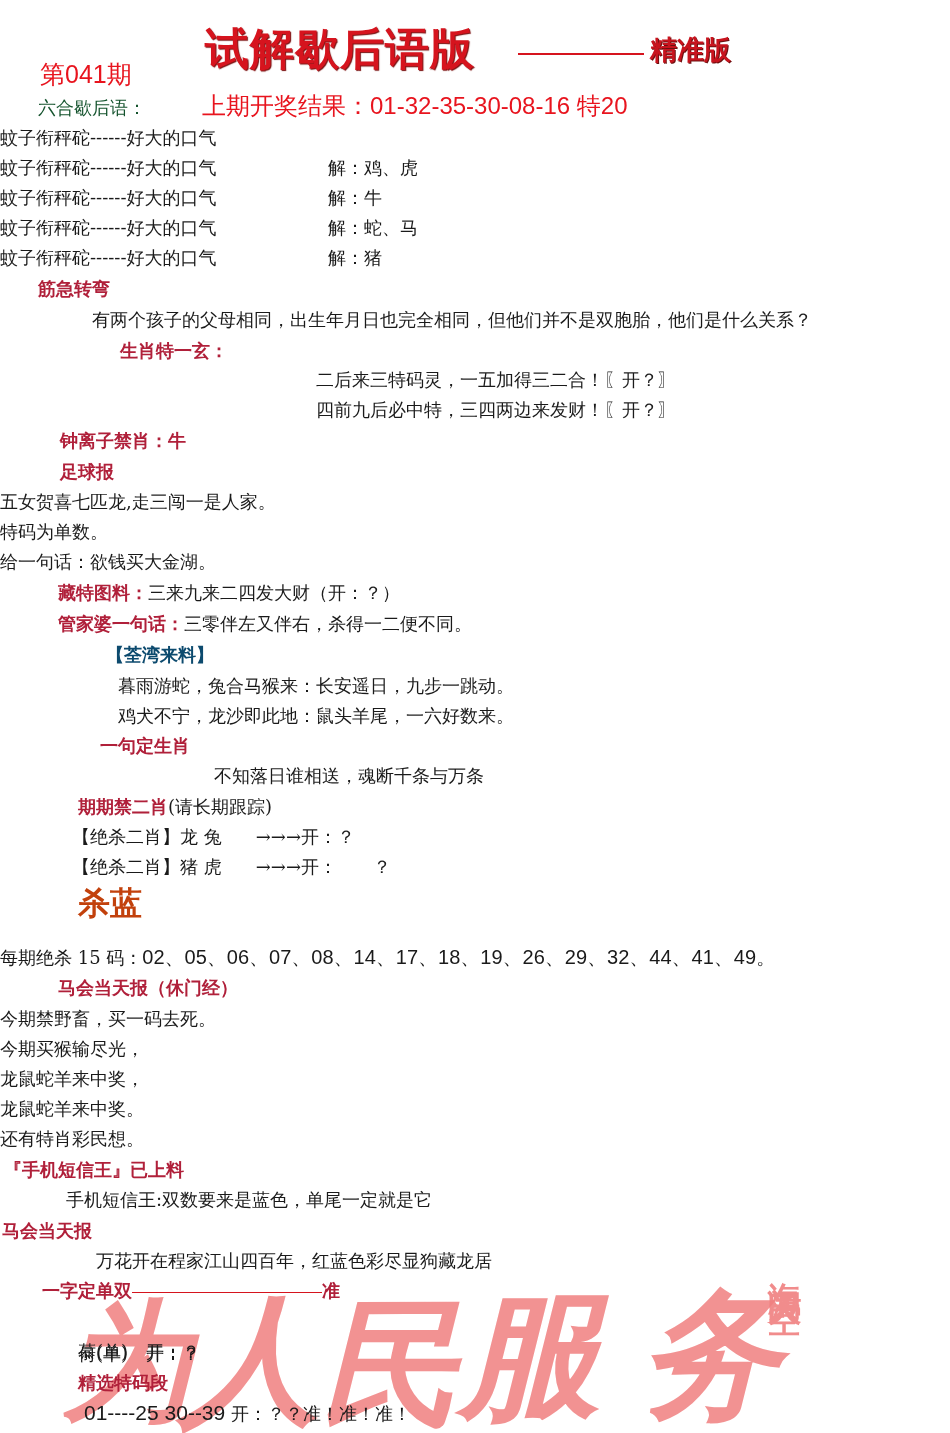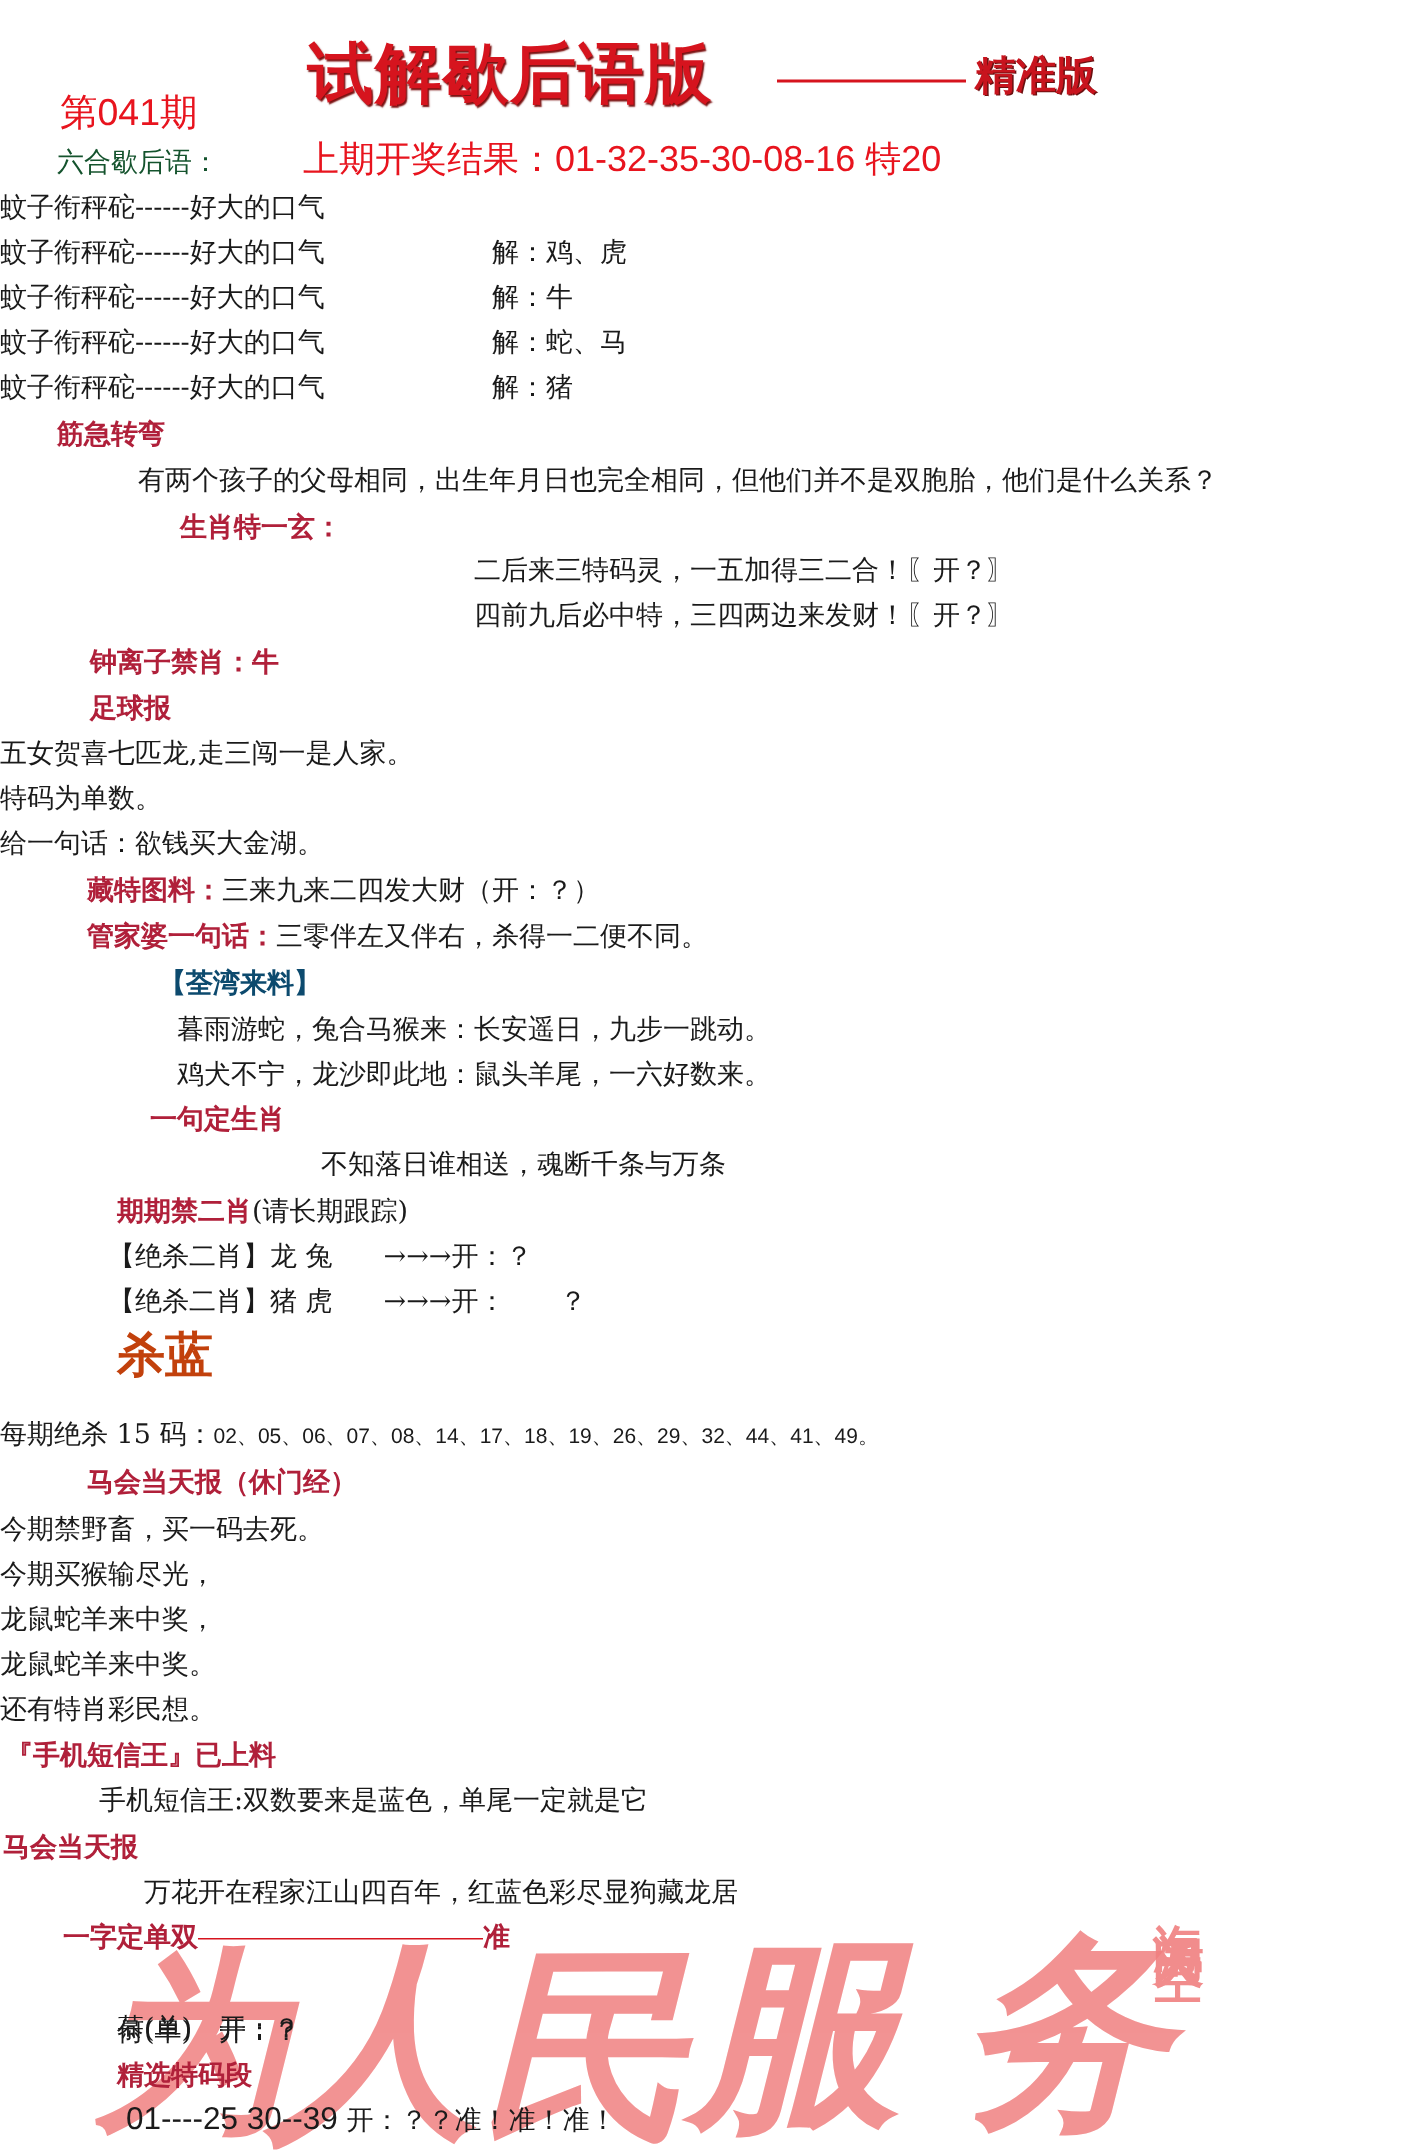--- a/index.html
+++ b/index.html
@@ -8,21 +8,21 @@
   .abs { position:absolute; white-space:nowrap; }
   .title { font-family:"Liberation Serif", "DejaVu Serif", serif; font-weight:bold;
            color:#d6141e; font-size:44px; letter-spacing:1px; text-shadow:1px 1px 1px #7a1010; }
   .subtitle { font-family:"Liberation Serif", serif; font-weight:bold; color:#c8141e; font-size:27px;
               text-shadow:1px 1px 0 #6a1010; }
   .issue { font-family:"Liberation Sans", sans-serif; color:#e8141e; font-size:25px; }
   .result { font-family:"Liberation Sans", sans-serif; color:#e8141e; font-size:24px; }
   .head { color:#b0203a; font-weight:bold; font-size:18px; }
   .txt { font-size:18px; color:#1a1a1a; }
   .blue { color:#c2410c; font-weight:bold; font-size:32px; font-family:"Liberation Serif", serif; }
-  .num { font-family:"Liberation Sans", sans-serif; font-size:14px; }
+  .num { font-family:"Liberation Sans", sans-serif; font-size:20px; }
   .dash-line { display:inline-block; height:2px; background:#d6141e; vertical-align:middle; }
   .wm { color:#f08080; font-family:"DejaVu Serif", serif; font-weight:bold; font-style:italic; opacity:0.85; }
   .wm-v { color:#f08080; font-family:"DejaVu Serif", serif; font-weight:bold; font-size:34px;
           writing-mode:vertical-rl; letter-spacing:6px; opacity:0.9; }
 </style>
 </head>
 <body>
 
 <div class="abs wm" style="left:62px;top:1275px;font-size:130px;">为</div>
 <div class="abs wm" style="left:180px;top:1268px;font-size:140px;">人</div>

